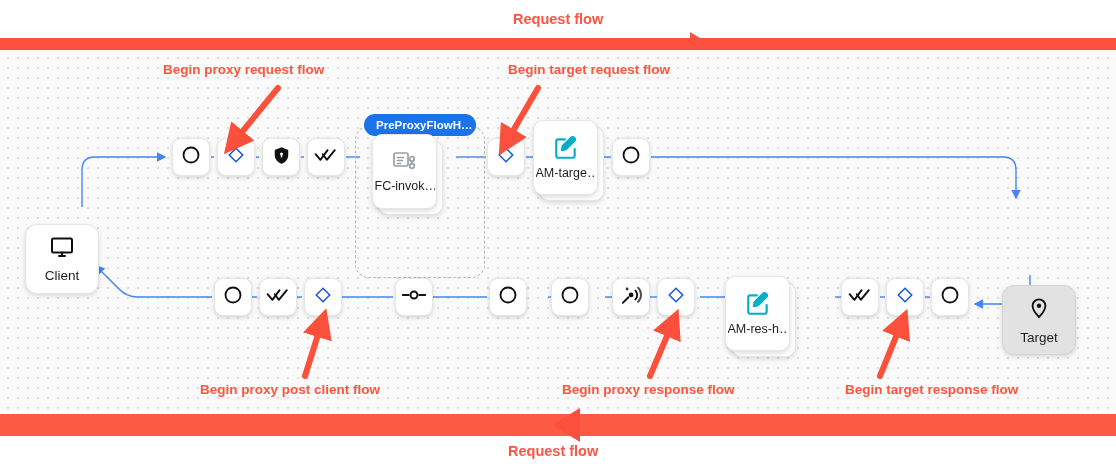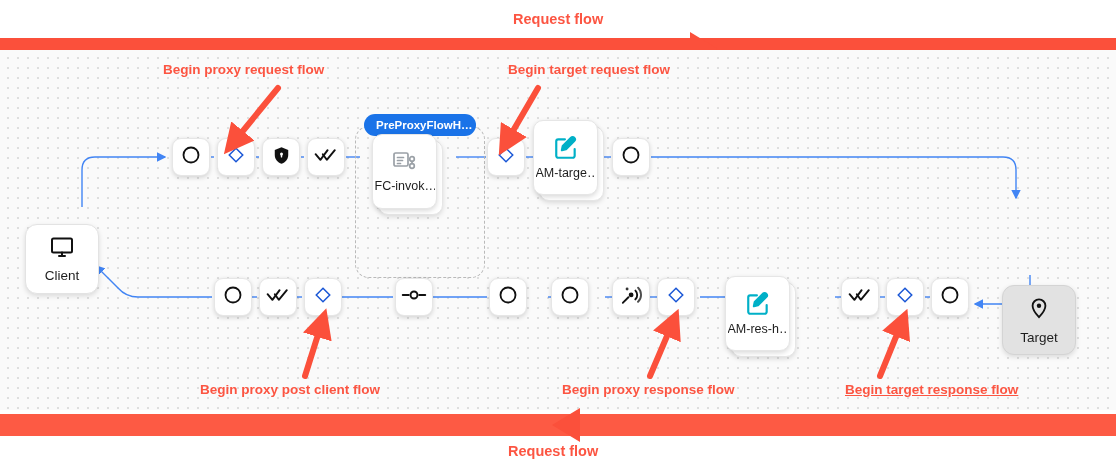--- a/index.html
+++ b/index.html
@@ -419,15 +419,15 @@
       <path d="M305,376 L322,322" marker-end="url(#aarrow)"></path>
       <path d="M650,376 L673,322" marker-end="url(#aarrow)"></path>
       <path d="M880,376 L902,322" marker-end="url(#aarrow)"></path>
     </g>
   </svg>
 
   <div class="anno-label" style="left:163px; top:62px;">Begin proxy request flow</div>
   <div class="anno-label" style="left:200px; top:382px;">Begin proxy post client flow</div>
   <div class="anno-label" style="left:508px; top:62px;">Begin target request flow</div>
   <div class="anno-label" style="left:562px; top:382px;">Begin proxy response flow</div>
-  <div class="anno-label" style="left:845px; top:382px;text-decoration:underline;">Begin target response flow</div>
+  <div class="anno-label" style="left:845px; top:382px;">Begin target response flow</div>
 
 </div>
 
 </body></html>

